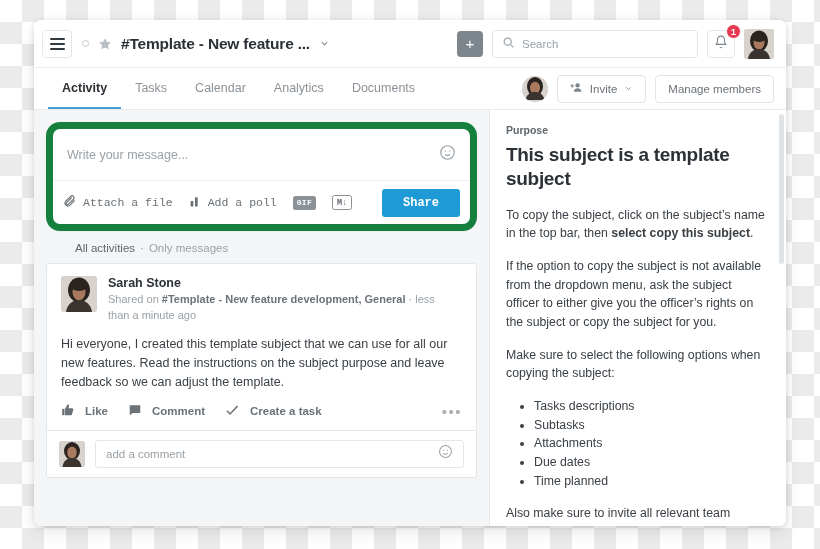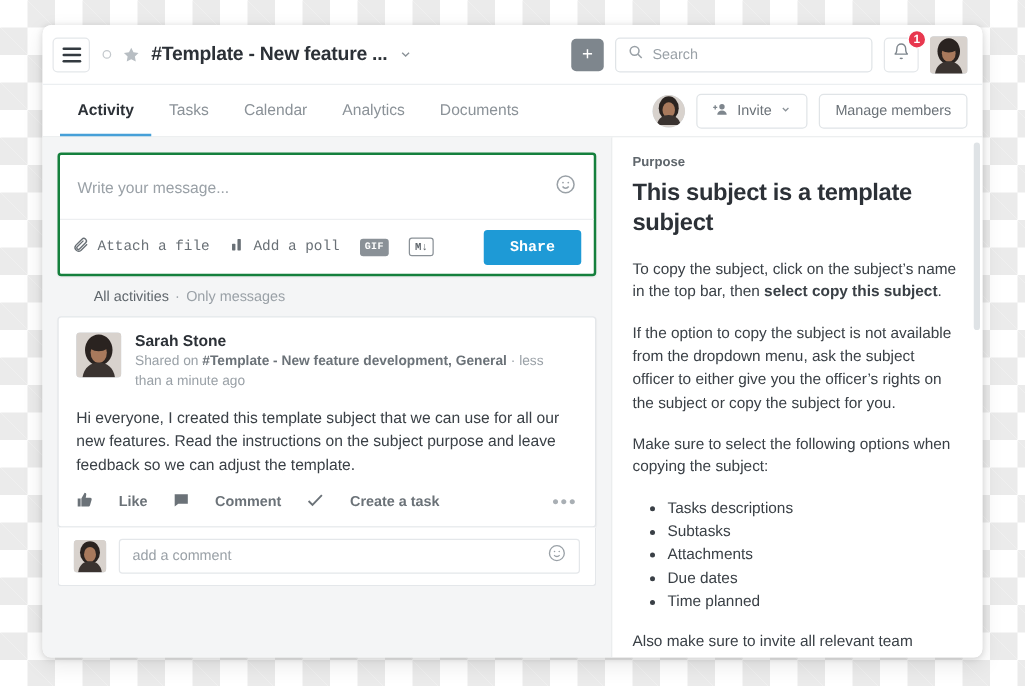--- a/index.html
+++ b/index.html
@@ -167,22 +167,22 @@
     flex: 0 0 456px;
     background: #f4f5f6;
     padding: 12px;
     overflow: hidden;
     border-right: 1px solid #e7eaec;
   }
 
   
   .composer {
     background: #fff;
-    border: 2px solid #15803d;
-    border-radius: 3px;
+    border: 7px solid #15803d;
+    border-radius: 14px;
     box-shadow: 0 1px 1px rgba(0,0,0,0.03);
   }
   .composer-input {
     height: 52px;
     display: flex; align-items: center;
     padding: 0 14px;
     border-bottom: 1px solid #edeff1;
   }
   .composer-placeholder { font-size: 12.5px; color: #9aa1a7; flex: 1; }
   .composer-bar {
@@ -248,21 +248,21 @@
     font-size: 12.5px;
     color: #3a4046;
     line-height: 1.52;
     margin-top: 11px;
   }
   .post-actions {
     display: flex; align-items: center; gap: 20px;
     margin-top: 11px;
   }
   .action {
-    display: flex; align-items: center; gap: 20px;
+    display: flex; align-items: center; gap: 10px;
     font-size: 11.5px; color: #6b7278; font-weight: 700;
   }
   .dots { margin-left: auto; color: #a9afb4; font-size: 15px; letter-spacing: 1.5px; line-height: 0.6; }
 
   .comment-card {
     background: #fff;
     border: 1px solid #e4e7ea;
     border-top: none;
     border-radius: 0 0 3px 3px;
     padding: 9px 12px;

